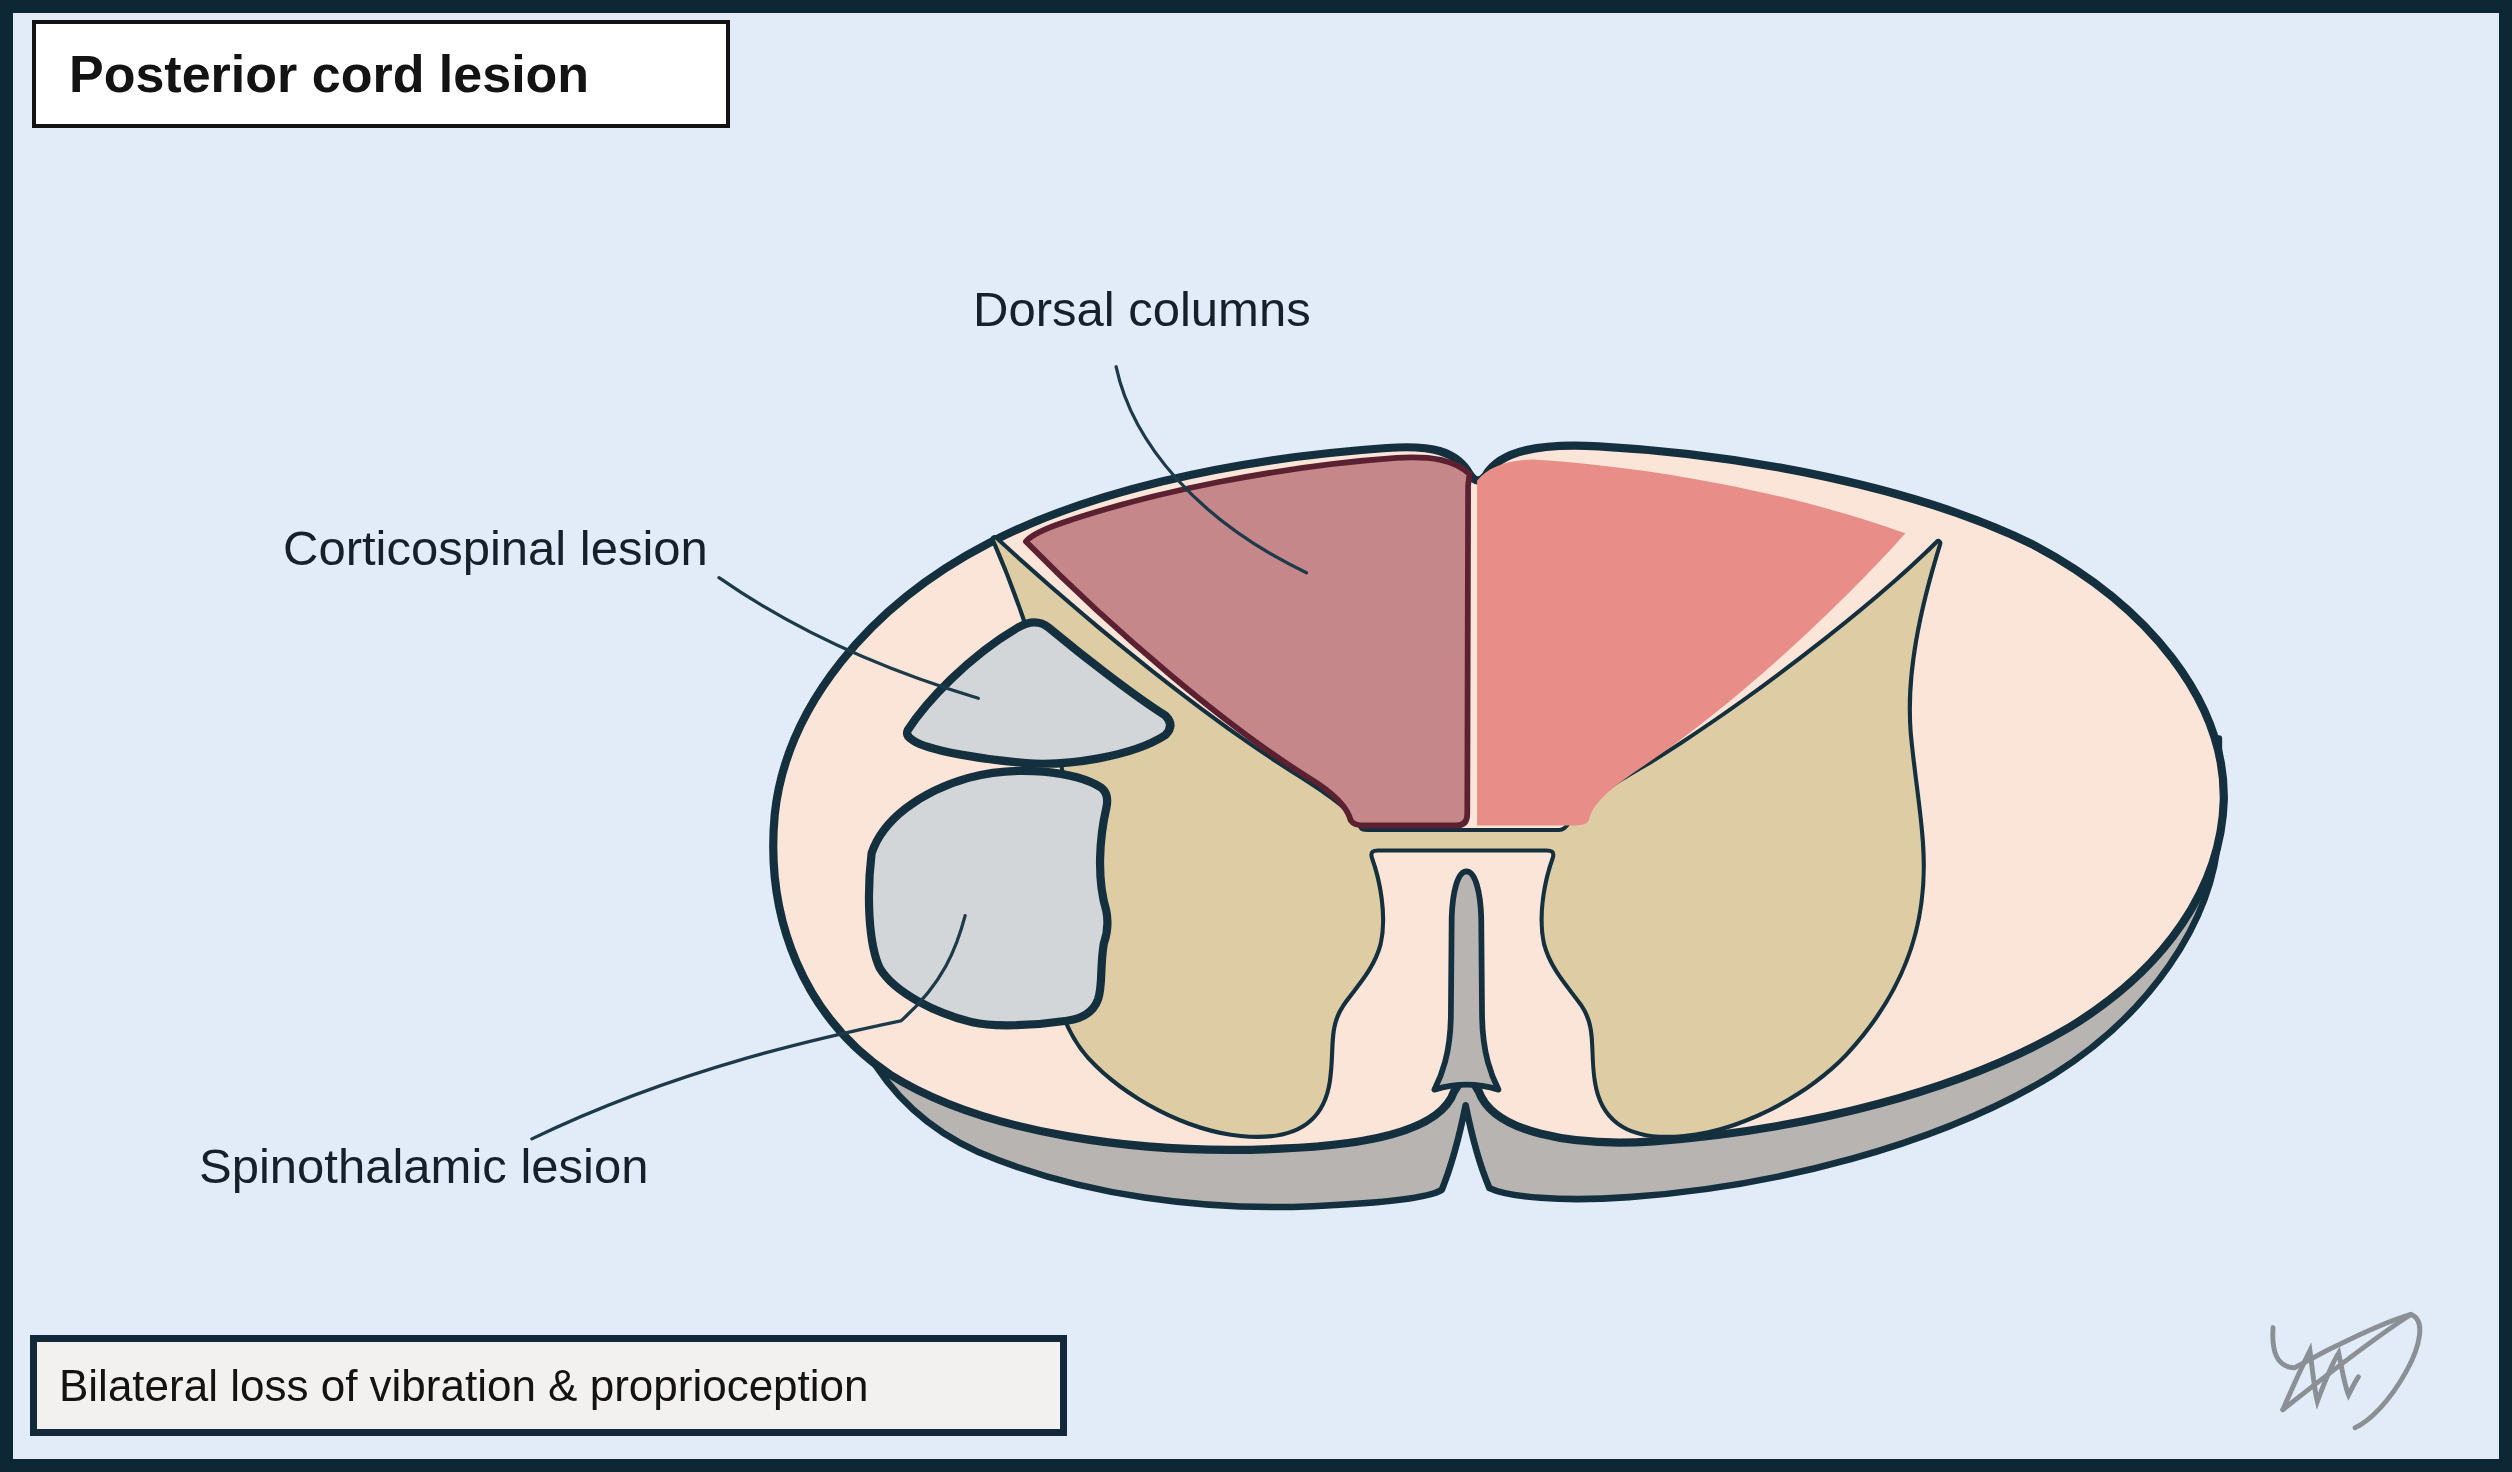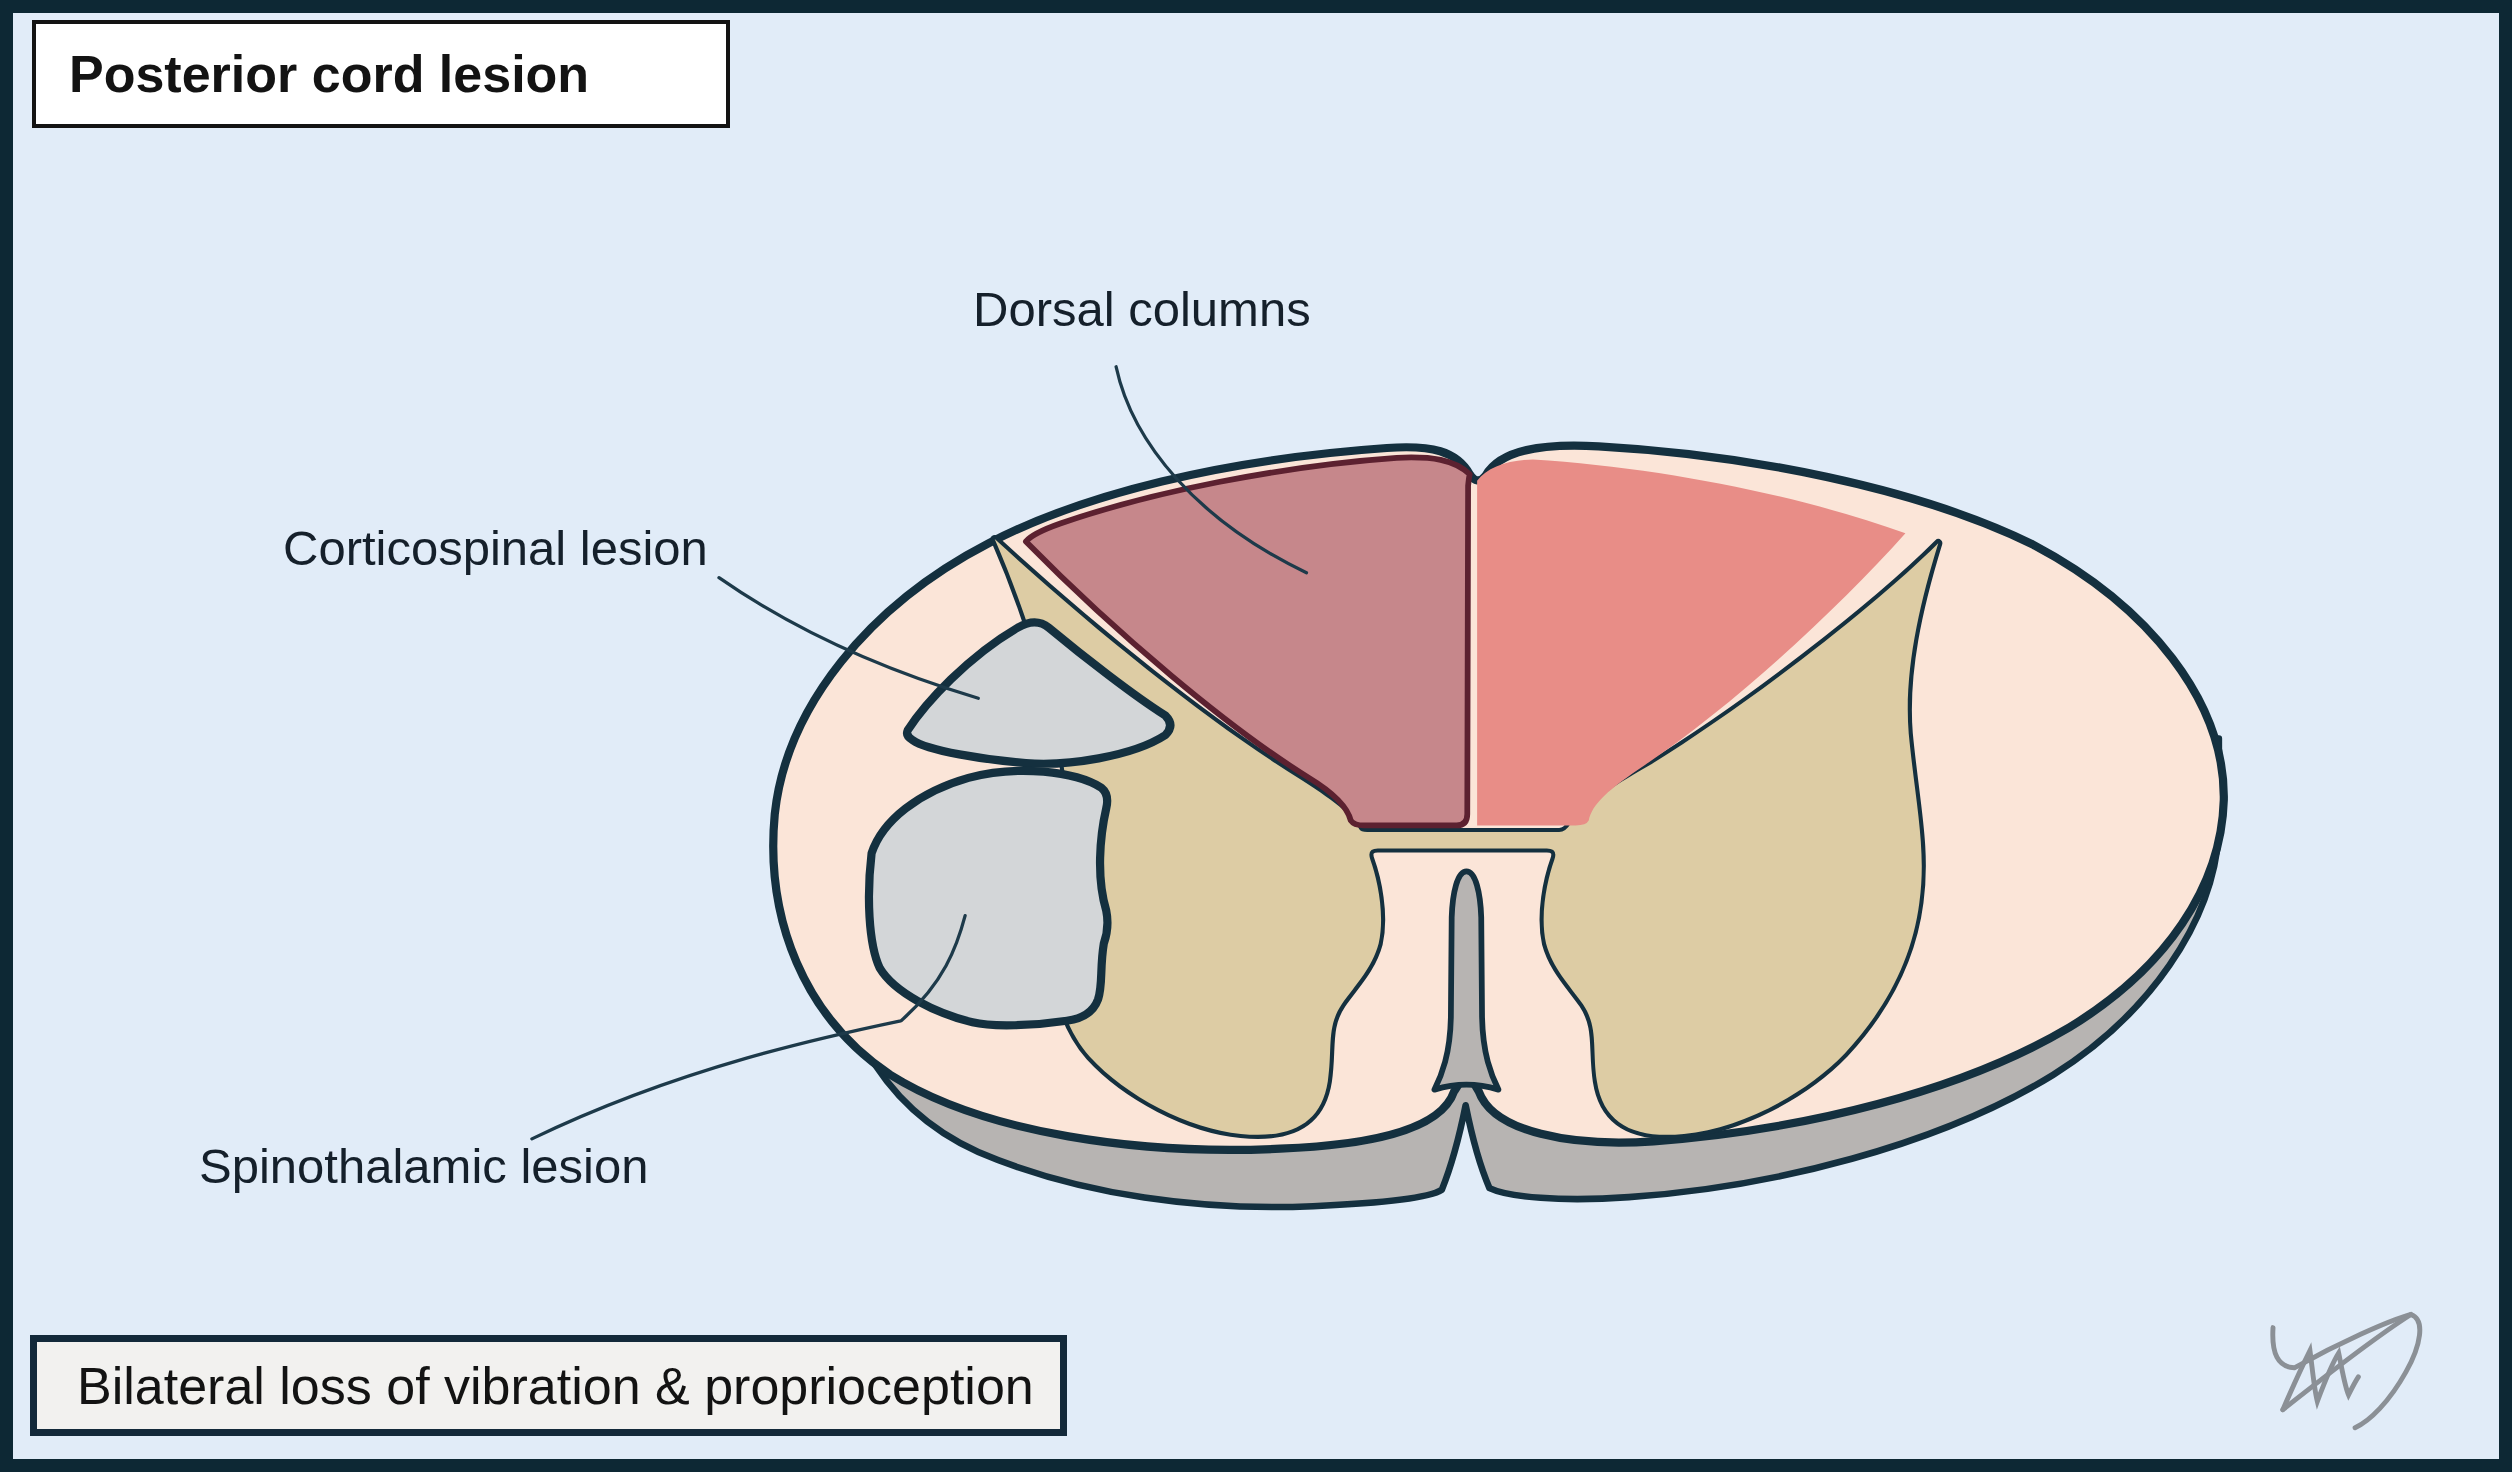--- a/index.html
+++ b/index.html
@@ -33,21 +33,21 @@
   .caption-box{
     position:absolute;left:30px;top:1335px;width:1037px;height:101px;
     background:var(--caption-box-bg,#f2f1ef);
     border:7.4px solid var(--caption-box-border,#13293a);
     box-sizing:border-box;
     display:flex;align-items:center;
     padding-left:22px;
     z-index:20;
   }
   .caption-box span{
-    font-size:52px;color:var(--text,#131313);white-space:nowrap;margin-left:18px;
+    font-size:44px;color:var(--text,#131313);white-space:nowrap;
   }
   .anno{
     position:absolute;
     font-size:49px;color:#15202b;white-space:nowrap;
     z-index:15;
   }
   .anno.dorsal{left:973px;top:281px;}
   .anno.cortico{left:283px;top:520px;}
   .anno.spino{left:199px;top:1138px;}
 </style>

